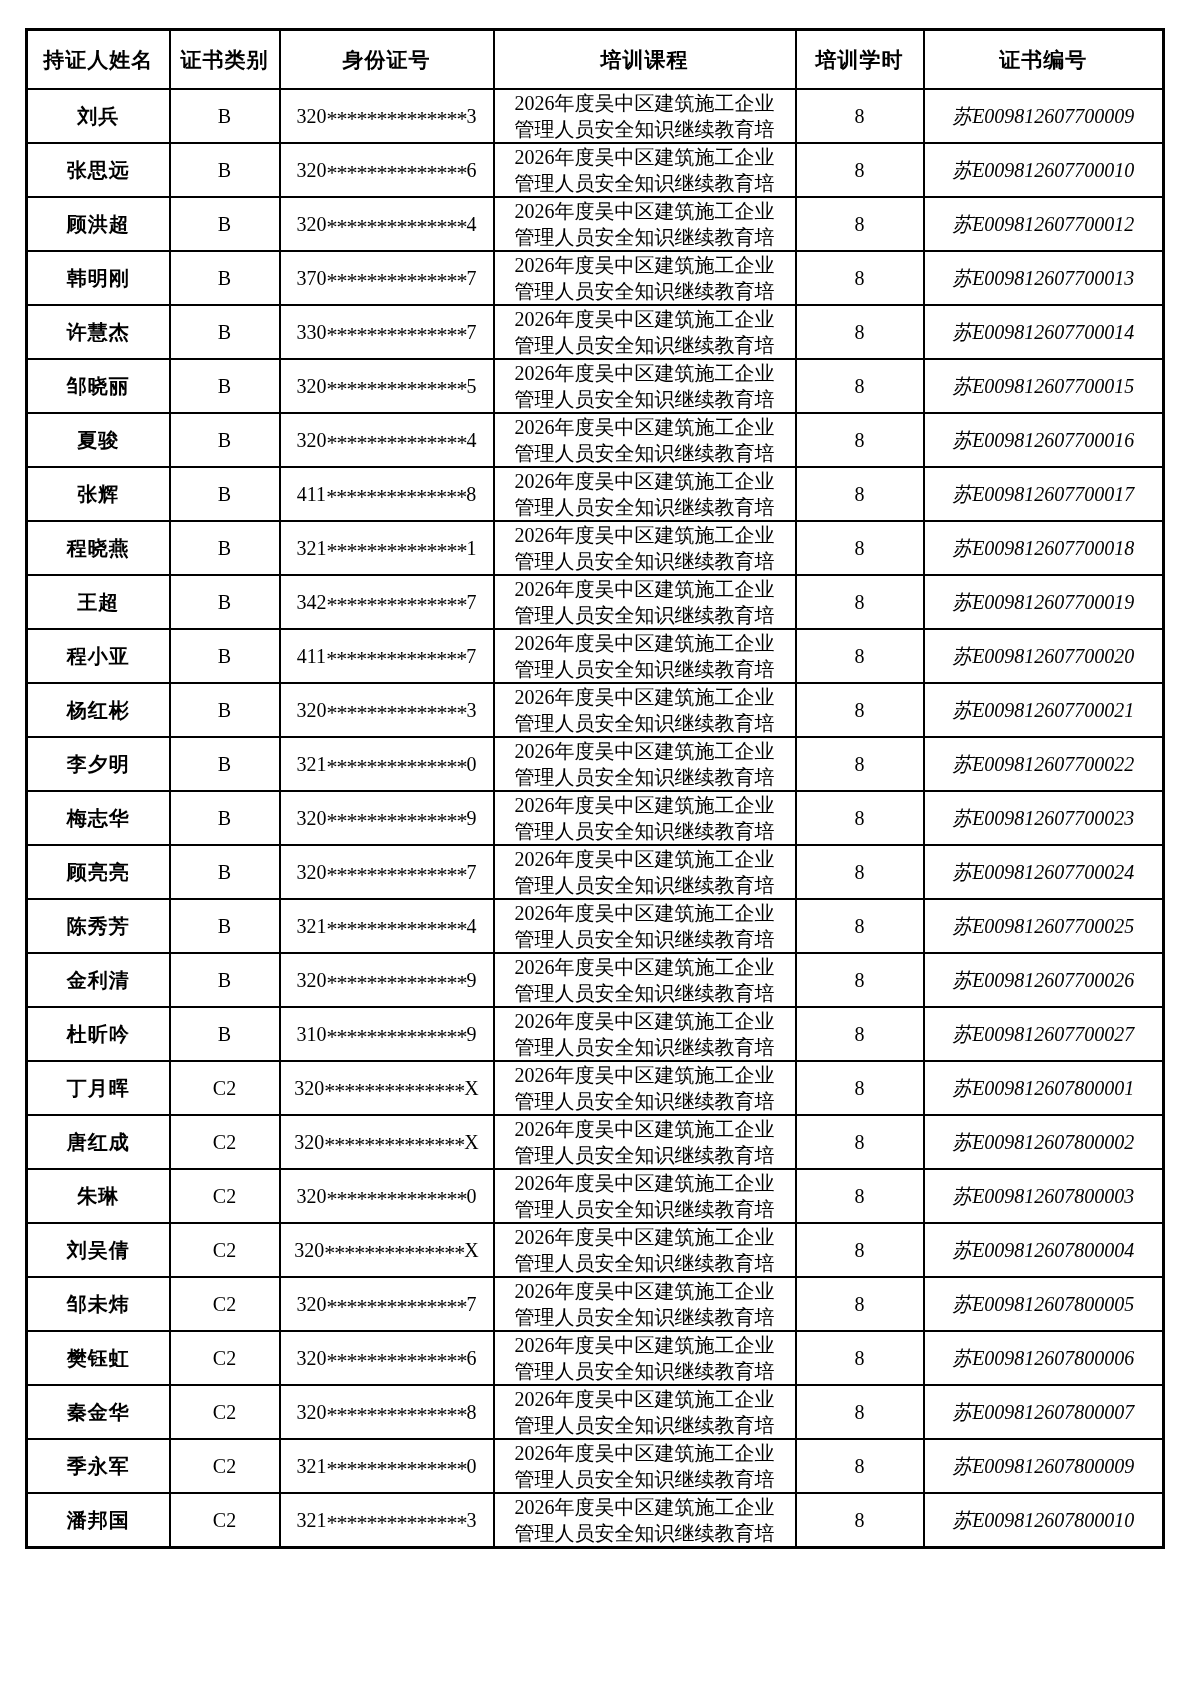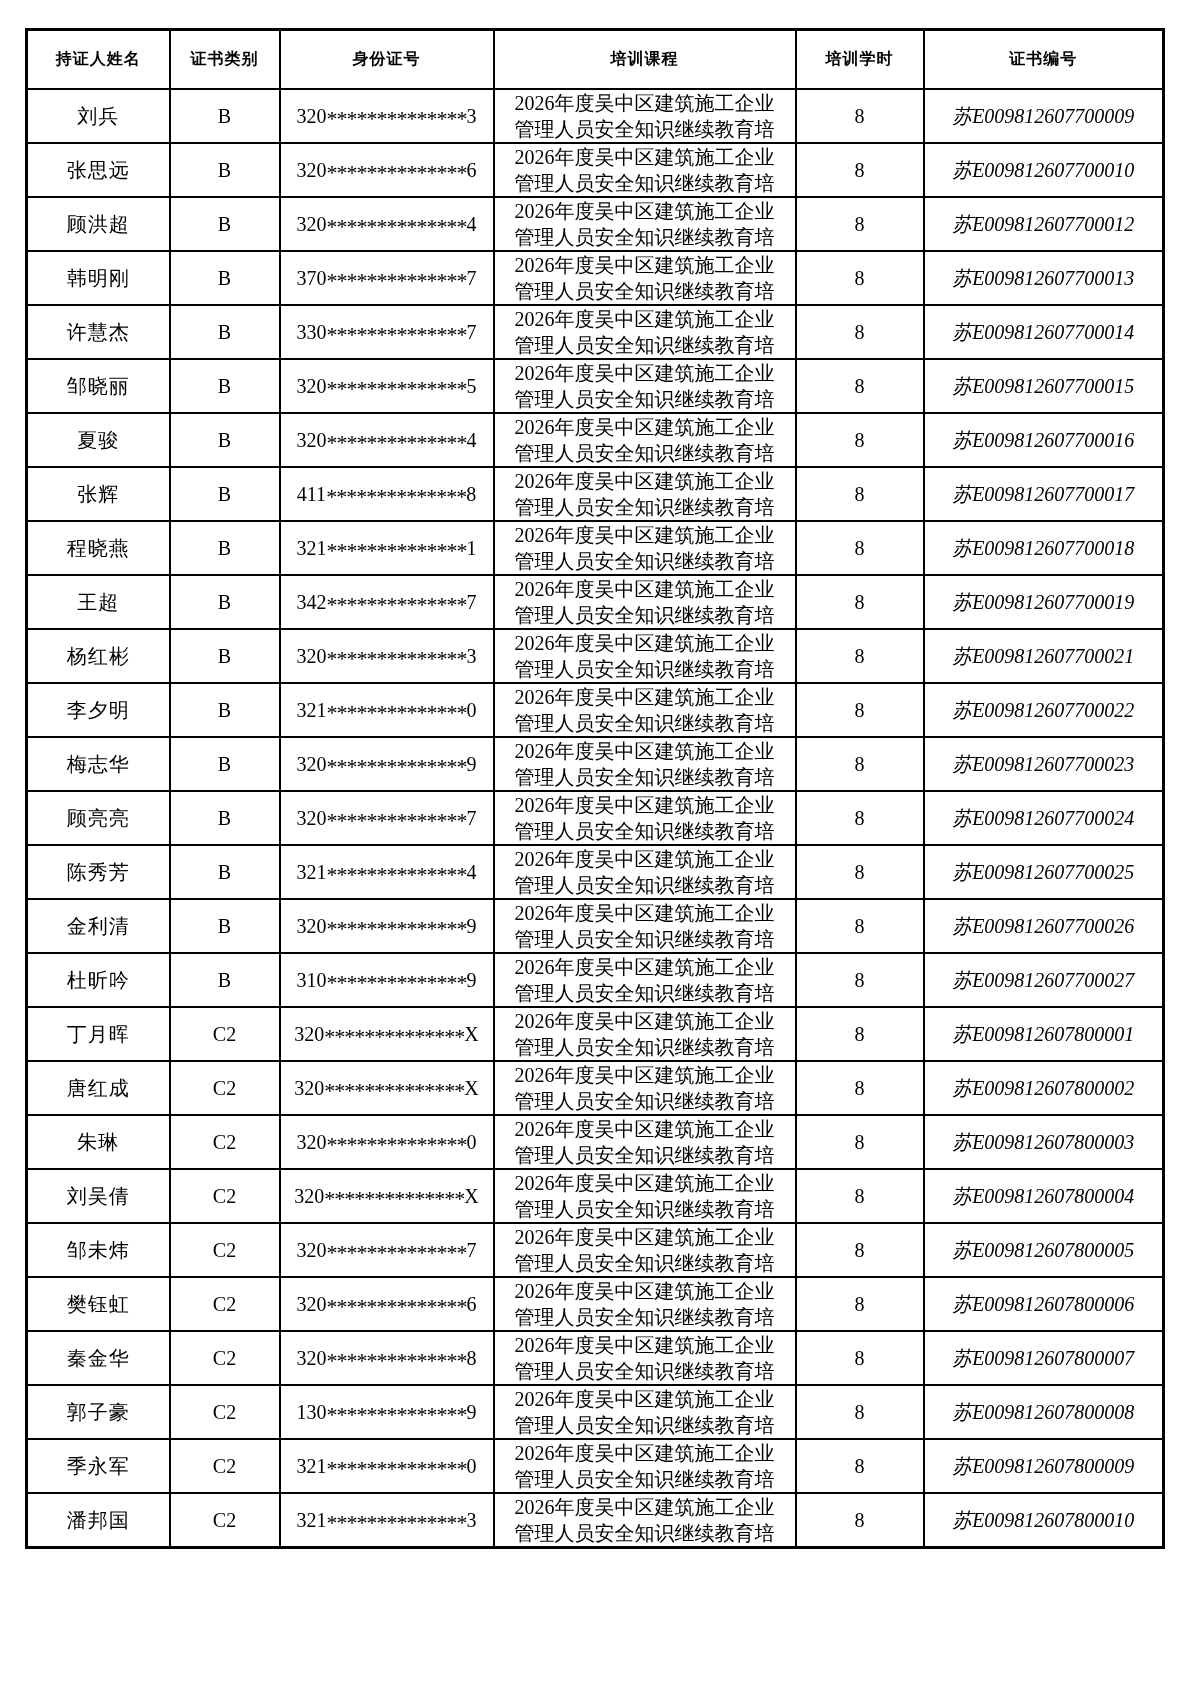--- a/index.html
+++ b/index.html
@@ -31,29 +31,29 @@
   table.cert-table td {
     border: 2px solid #000;
     padding: 0;
     text-align: center;
     vertical-align: middle;
     overflow: hidden;
     background: #fff;
   }
   table.cert-table th {
     height: 57px;
-    font-size: 16px;
+    font-size: 21px;
     font-weight: bold;
     letter-spacing: 1px;
   }
   table.cert-table td {
     height: 48px;
     font-size: 20px;
   }
-  td.cell-name { font-size: 20px; letter-spacing: 1px; }
+  td.cell-name { font-size: 20px; letter-spacing: 1px; font-weight: bold; }
   td.cell-type { font-size: 20px; }
   td.cell-id   { font-size: 21px; white-space: nowrap; }
   td.cell-id .ast {
     position: relative;
     top: 0.13em;
     letter-spacing: -1px;
     font-size: 22px;
   }
   td.cell-course {
     text-align: left;
@@ -196,20 +196,31 @@
     <td class="cell-type">B</td>
     <td class="cell-id">342<span class="ast">**************</span>7</td>
     <td class="cell-course">
       <span class="course-line">2026年度吴中区建筑施工企业</span>
       <span class="course-line">管理人员安全知识继续教育培</span>
     </td>
     <td class="cell-hours">8</td>
     <td class="cell-cert">苏E009812607700019</td>
   </tr>
         <tr>
+    <td class="cell-name">程小亚</td>
+    <td class="cell-type">B</td>
+    <td class="cell-id">411<span class="ast">**************</span>7</td>
+    <td class="cell-course">
+      <span class="course-line">2026年度吴中区建筑施工企业</span>
+      <span class="course-line">管理人员安全知识继续教育培</span>
+    </td>
+    <td class="cell-hours">8</td>
+    <td class="cell-cert">苏E009812607700020</td>
+  </tr>
+        <tr>
     <td class="cell-name">杨红彬</td>
     <td class="cell-type">B</td>
     <td class="cell-id">320<span class="ast">**************</span>3</td>
     <td class="cell-course">
       <span class="course-line">2026年度吴中区建筑施工企业</span>
       <span class="course-line">管理人员安全知识继续教育培</span>
     </td>
     <td class="cell-hours">8</td>
     <td class="cell-cert">苏E009812607700021</td>
   </tr>
@@ -348,31 +359,20 @@
         <tr>
     <td class="cell-name">秦金华</td>
     <td class="cell-type">C2</td>
     <td class="cell-id">320<span class="ast">**************</span>8</td>
     <td class="cell-course">
       <span class="course-line">2026年度吴中区建筑施工企业</span>
       <span class="course-line">管理人员安全知识继续教育培</span>
     </td>
     <td class="cell-hours">8</td>
     <td class="cell-cert">苏E009812607800007</td>
-  </tr>
-        <tr>
-    <td class="cell-name">郭子豪</td>
-    <td class="cell-type">C2</td>
-    <td class="cell-id">130<span class="ast">**************</span>9</td>
-    <td class="cell-course">
-      <span class="course-line">2026年度吴中区建筑施工企业</span>
-      <span class="course-line">管理人员安全知识继续教育培</span>
-    </td>
-    <td class="cell-hours">8</td>
-    <td class="cell-cert">苏E009812607800008</td>
   </tr>
         <tr>
     <td class="cell-name">季永军</td>
     <td class="cell-type">C2</td>
     <td class="cell-id">321<span class="ast">**************</span>0</td>
     <td class="cell-course">
       <span class="course-line">2026年度吴中区建筑施工企业</span>
       <span class="course-line">管理人员安全知识继续教育培</span>
     </td>
     <td class="cell-hours">8</td>

